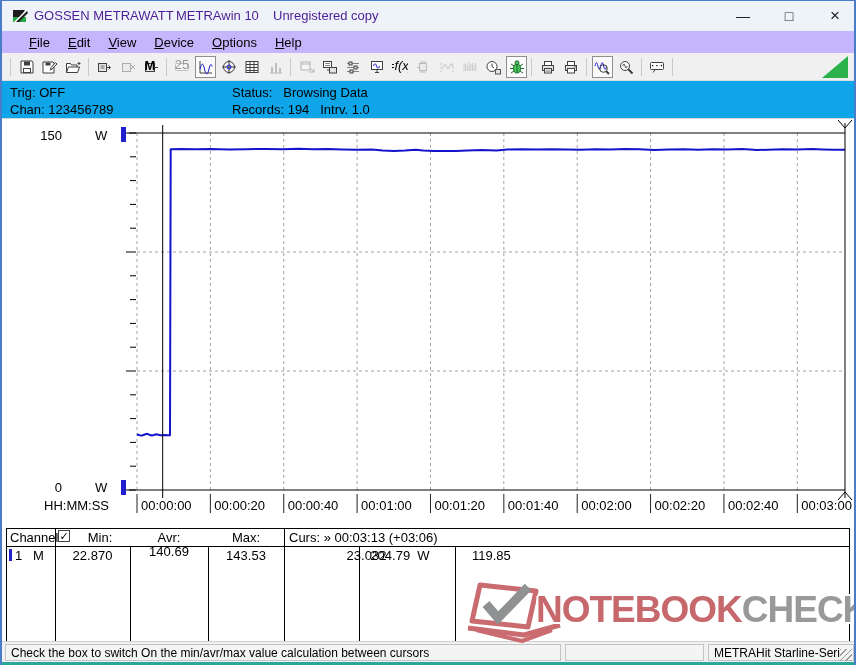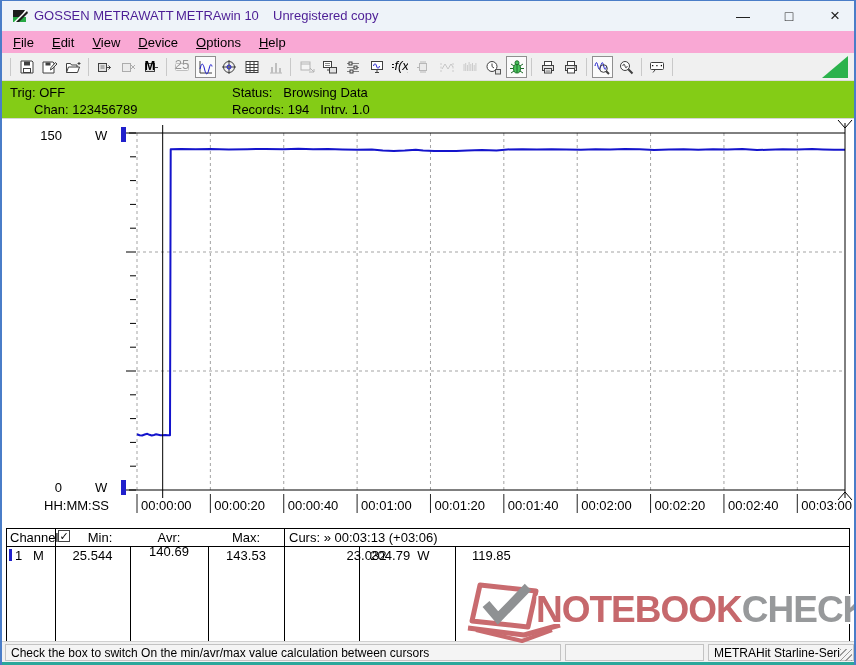--- a/index.html
+++ b/index.html
@@ -8,34 +8,34 @@
   .window { position:relative; width:856px; height:665px; background:#fff; overflow:hidden;
             border-left:2px solid #4a7dc8; border-right:2px solid #4a7dc8; border-top:1px solid #4a7dc8; }
   .abs { position:absolute; }
 
   
   .titlebar { position:absolute; left:0; top:0; width:100%; height:30px; background:#eef3f9; }
   .titlebar span { position:absolute; top:7px; color:#4c1d95; font-size:13px; }
   .winbtn { position:absolute; top:0; width:44px; height:30px; display:flex; align-items:center; justify-content:center; font-size:14px; color:#222; cursor:default; }
 
   
-  .menubar { position:absolute; left:0; top:30px; width:100%; height:22px; background:#f9a8d4; display:flex; align-items:center; padding-left:2px; }
+  .menubar { position:absolute; left:0; top:30px; width:100%; height:22px; background:#c4b5fd; display:flex; align-items:center; padding-left:18px; }
   .menu-item { padding:2px 9px; font-size:13px; color:#000; }
   .menu-item u { text-decoration:underline; }
 
   
   .toolbar { position:absolute; left:0; top:52px; width:100%; height:28px; background:#f0f0f0; border-bottom:1px solid #dcdcdc; }
   .tb-btn { position:absolute; top:3px; width:21px; height:22px; display:flex; align-items:center; justify-content:center; border:1px solid transparent; }
   .tb-btn.pressed { border:1px solid #8f8f8f; background:#fbfbfb; }
   .tb-btn.disabled { opacity:.38; filter:grayscale(1); }
   .tb-sep { position:absolute; top:5px; width:1px; height:18px; background:#c9c9c9; }
   .logo-triangle { position:absolute; right:6px; top:3px; width:0; height:0; border-bottom:22px solid #2bb24c; border-left:26px solid transparent; }
 
   
-  .statuspanel { position:absolute; left:0; top:80px; width:100%; height:38px; background:#84cc16; border-bottom:1px solid #d6d6d6; }
+  .statuspanel { position:absolute; left:0; top:80px; width:100%; height:38px; background:#0ea5e9; border-bottom:1px solid #d6d6d6; }
   .statuspanel .line { position:absolute; white-space:pre; font-size:13px; color:#000; }
 
   
   .chartpanel { position:absolute; left:0; top:118px; width:100%; height:409px; background:#fff; }
   svg text { font-family:"Liberation Sans", sans-serif; font-size:13px; fill:#000; }
 
   
   .datatable { position:absolute; left:0; top:527px; width:100%; height:113px; background:#fff; }
   .tline { position:absolute; background:#000; }
   .tcell { position:absolute; font-size:13px; color:#000; white-space:pre; }
@@ -271,21 +271,21 @@
           <rect x="1.5" y="3.5" width="13" height="7" rx="1" fill="#fff" stroke="#404040"></rect>
           <path d="M4 13.5L6 11" stroke="#404040"></path>
           <text x="8" y="9.5" font-size="7" text-anchor="middle" fill="#404040">···</text>
         </svg>
       </div>
       <div class="tb-sep" style="left: 669.8px;"></div>
     </div>
 
   <div class="statuspanel">
     <div class="line" style="left:8px;top:4px;"><span>Trig:</span> <span>OFF</span></div>
-    <div class="line" style="left:8px;top:21px;margin-left:24px;"><span>Chan:</span> <span>123456789</span></div>
+    <div class="line" style="left:8px;top:21px;"><span>Chan:</span> <span>123456789</span></div>
     <div class="line" style="left:230px;top:4px;"><span>Status:</span>   <span>Browsing Data</span></div>
     <div class="line" style="left:230px;top:21px;"><span>Records:</span> <span>194</span>   <span>Intrv.</span> <span>1.0</span></div>
   </div>
 
   <div class="chartpanel">
     <svg id="chart-svg" width="856" height="409" viewBox="0 118 856 409" style="position:absolute;left:0;top:0;">
         <line x1="135" y1="132" x2="135" y2="489" stroke="#a3a3a3" stroke-dasharray="3 3"></line>
         <line x1="135" y1="493" x2="135" y2="512" stroke="#222"></line>
         <text x="139" y="509">00:00:00</text>
         <line x1="208.3678756476684" y1="132" x2="208.3678756476684" y2="489" stroke="#a3a3a3" stroke-dasharray="3 3"></line>
@@ -366,21 +366,21 @@
     <div class="tcell" style="left:8px;top:2px;">Channel:</div>
     <div class="chk">✓</div>
     <div class="tcell center" style="left:68px;top:2px;width:60px;">Min:</div>
     <div class="tcell center" style="left:128px;top:2px;width:78px;">Avr:</div>
     <div class="tcell center" style="left:206px;top:2px;width:76px;">Max:</div>
     <div class="tcell" style="left:287px;top:2px;">Curs: » 00:03:13 (+03:06)</div>
 
     <div class="chanmark"></div>
     <div class="tcell" style="left:13px;top:20px;">1</div>
     <div class="tcell" style="left:31px;top:20px;">M</div>
-    <div class="tcell center" style="left:53px;top:20px;width:75px;">25.544</div>
+    <div class="tcell center" style="left:53px;top:20px;width:75px;">22.870</div>
     <div class="tcell center" style="left:128px;top:16px;width:78px;">140.69</div>
     <div class="tcell center" style="left:206px;top:20px;width:76px;">143.53</div>
     <div class="tcell center" style="left:282px;top:20px;width:75px;margin-left:45px;">23.032</div>
     <div class="tcell center" style="left:357px;top:20px;width:82px;"><span>204.79</span>  <span>W</span></div>
     <div class="tcell" style="left:470px;top:20px;">119.85</div>
   </div>
 
   <div class="watermark">
     <svg width="132" height="80" viewBox="0 0 132 80">
       <path d="M16 7 L72 13 L64 49 L8 43 Z" fill="#ffffff" stroke="#c96b6f" stroke-width="5" stroke-linejoin="round"></path>

